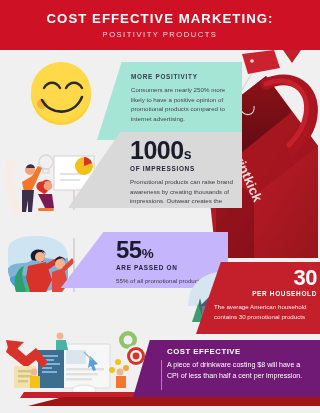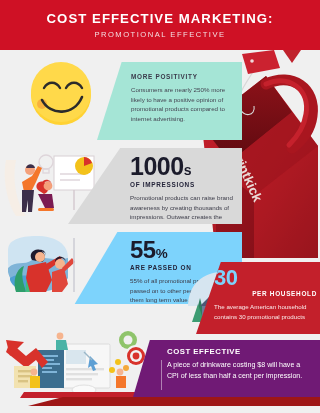--- a/index.html
+++ b/index.html
@@ -54,48 +54,48 @@
     background: #a5e5d6;
     clip-path: polygon(17% 0, 100% 0, 100% 100%, 0 100%);
   }
   #panel1 .panel-inner { left: 34px; top: 8px; width: 104px; }
   #panel1 .stat-num { font-size: 25px; color: #4cc4b2; text-align: left; }
   #panel1 .stat-label { color: #3a3a4a; margin-top: 3px; }
   #panel1 .stat-body { color: #454552; margin-top: 5px; }
 
   
   #panel2 {
-    left: 68px; top: 148px; width: 174px; height: 76px;
+    left: 68px; top: 132px; width: 174px; height: 76px;
     background: #d9d9d9;
     clip-path: polygon(30% 0, 100% 0, 100% 100%, 0 100%);
   }
   #panel2 .panel-inner { left: 62px; top: 6px; width: 106px; }
   #panel2 .stat-num { font-size: 25px; color: #1b1b2b; }
   #panel2 .stat-label { color: #24243a; margin-top: 2px; }
   #panel2 .stat-body { color: #3b3b48; margin-top: 5px; }
 
   
   #panel3 {
-    left: 64px; top: 232px; width: 178px; height: 72px;
-    background: #7dd3fc;
+    left: 50px; top: 232px; width: 178px; height: 56px;
+    background: #c4b5fd;
     clip-path: polygon(30% 0, 100% 0, 100% 100%, 6% 100%);
   }
   #panel3 .panel-inner { left: 66px; top: 6px; width: 104px; }
   #panel3 .stat-num { font-size: 24px; color: #1b1b2b; }
   #panel3 .stat-label { color: #24243a; margin-top: 2px; }
   #panel3 .stat-body { color: #3b3b48; margin-top: 5px; }
 
   
   #panel4 {
     left: 196px; top: 262px; width: 124px; height: 72px;
     background: #c3202b;
     clip-path: polygon(20% 0, 100% 0, 100% 100%, 0 100%);
   }
   #panel4 .panel-inner { left: 18px; top: 5px; width: 103px; text-align: left; }
-  #panel4 .stat-num { font-size: 22px; color: #7dd3fc; text-align: left; }
+  #panel4 .stat-num { font-size: 22px; color: #ffffff; text-align: right; }
   #panel4 .stat-label { color: #ffffff; text-align: right; margin-top: 1px; }
   #panel4 .stat-body { color: #fbeaea; margin-top: 5px; }
 
   
   #banner {
     position: absolute; left: 133px; top: 340px; width: 187px; height: 57px;
     background: #701a75;
     clip-path: polygon(9% 0, 100% 0, 100% 100%, 0 100%);
   }
   #banner .bar {
@@ -138,21 +138,21 @@
   
   #illo5 { position: absolute; left: 0px; top: 322px; width: 150px; height: 78px; }
 </style>
 </head>
 <body>
 
 <div id="page">
 
   <div class="header">
     <div class="header-title">COST EFFECTIVE MARKETING:</div>
-    <div class="header-sub">PROMOTIONAL EFFECTIVE</div>
+    <div class="header-sub">POSITIVITY PRODUCTS</div>
   </div>
   <div class="header-notch"></div>
 
   <div id="bag">
     <svg viewBox="0 0 124 208" width="124" height="208">
       <defs>
         <linearGradient id="bagG" x1="0" y1="0" x2="1" y2="1">
           <stop offset="0" stop-color="#c9202c"></stop>
           <stop offset="0.55" stop-color="#ad1822"></stop>
           <stop offset="1" stop-color="#7e0f17"></stop>

